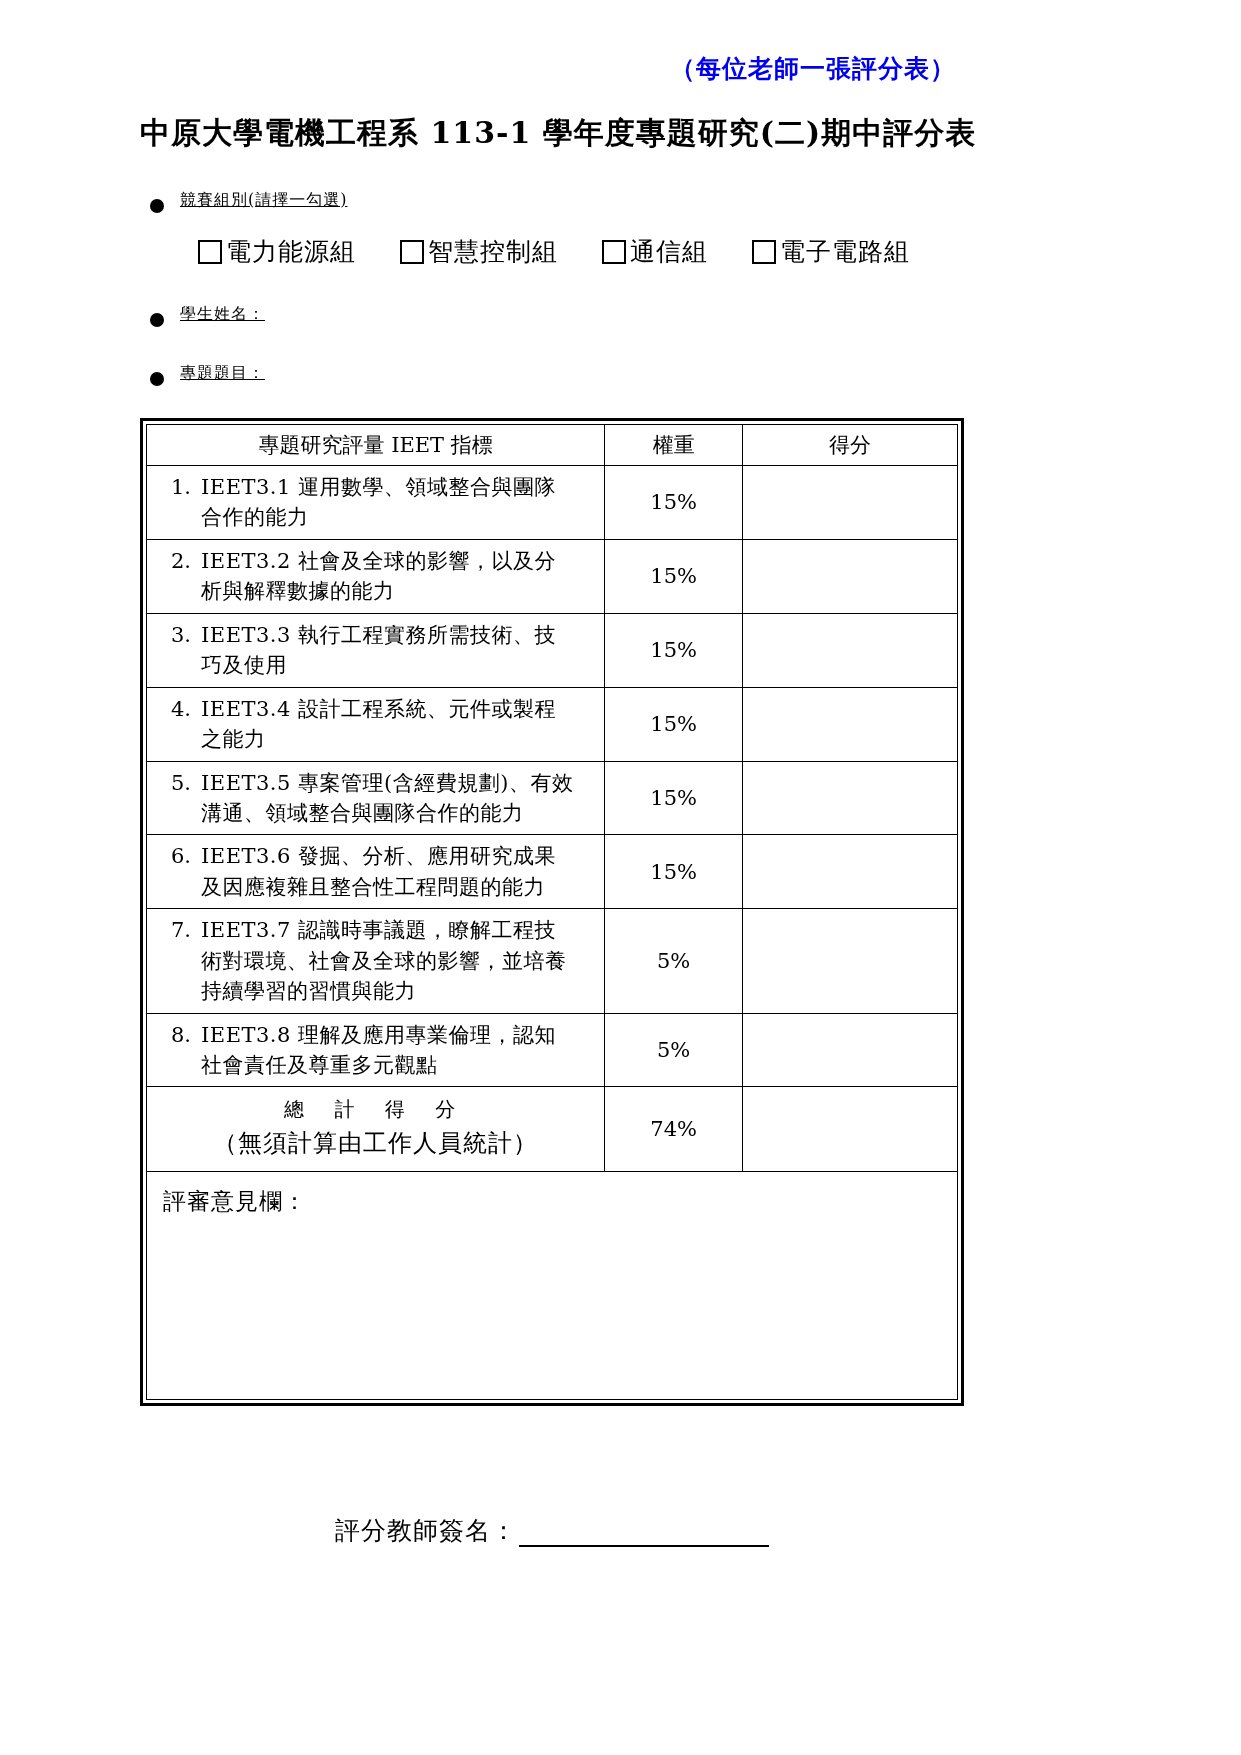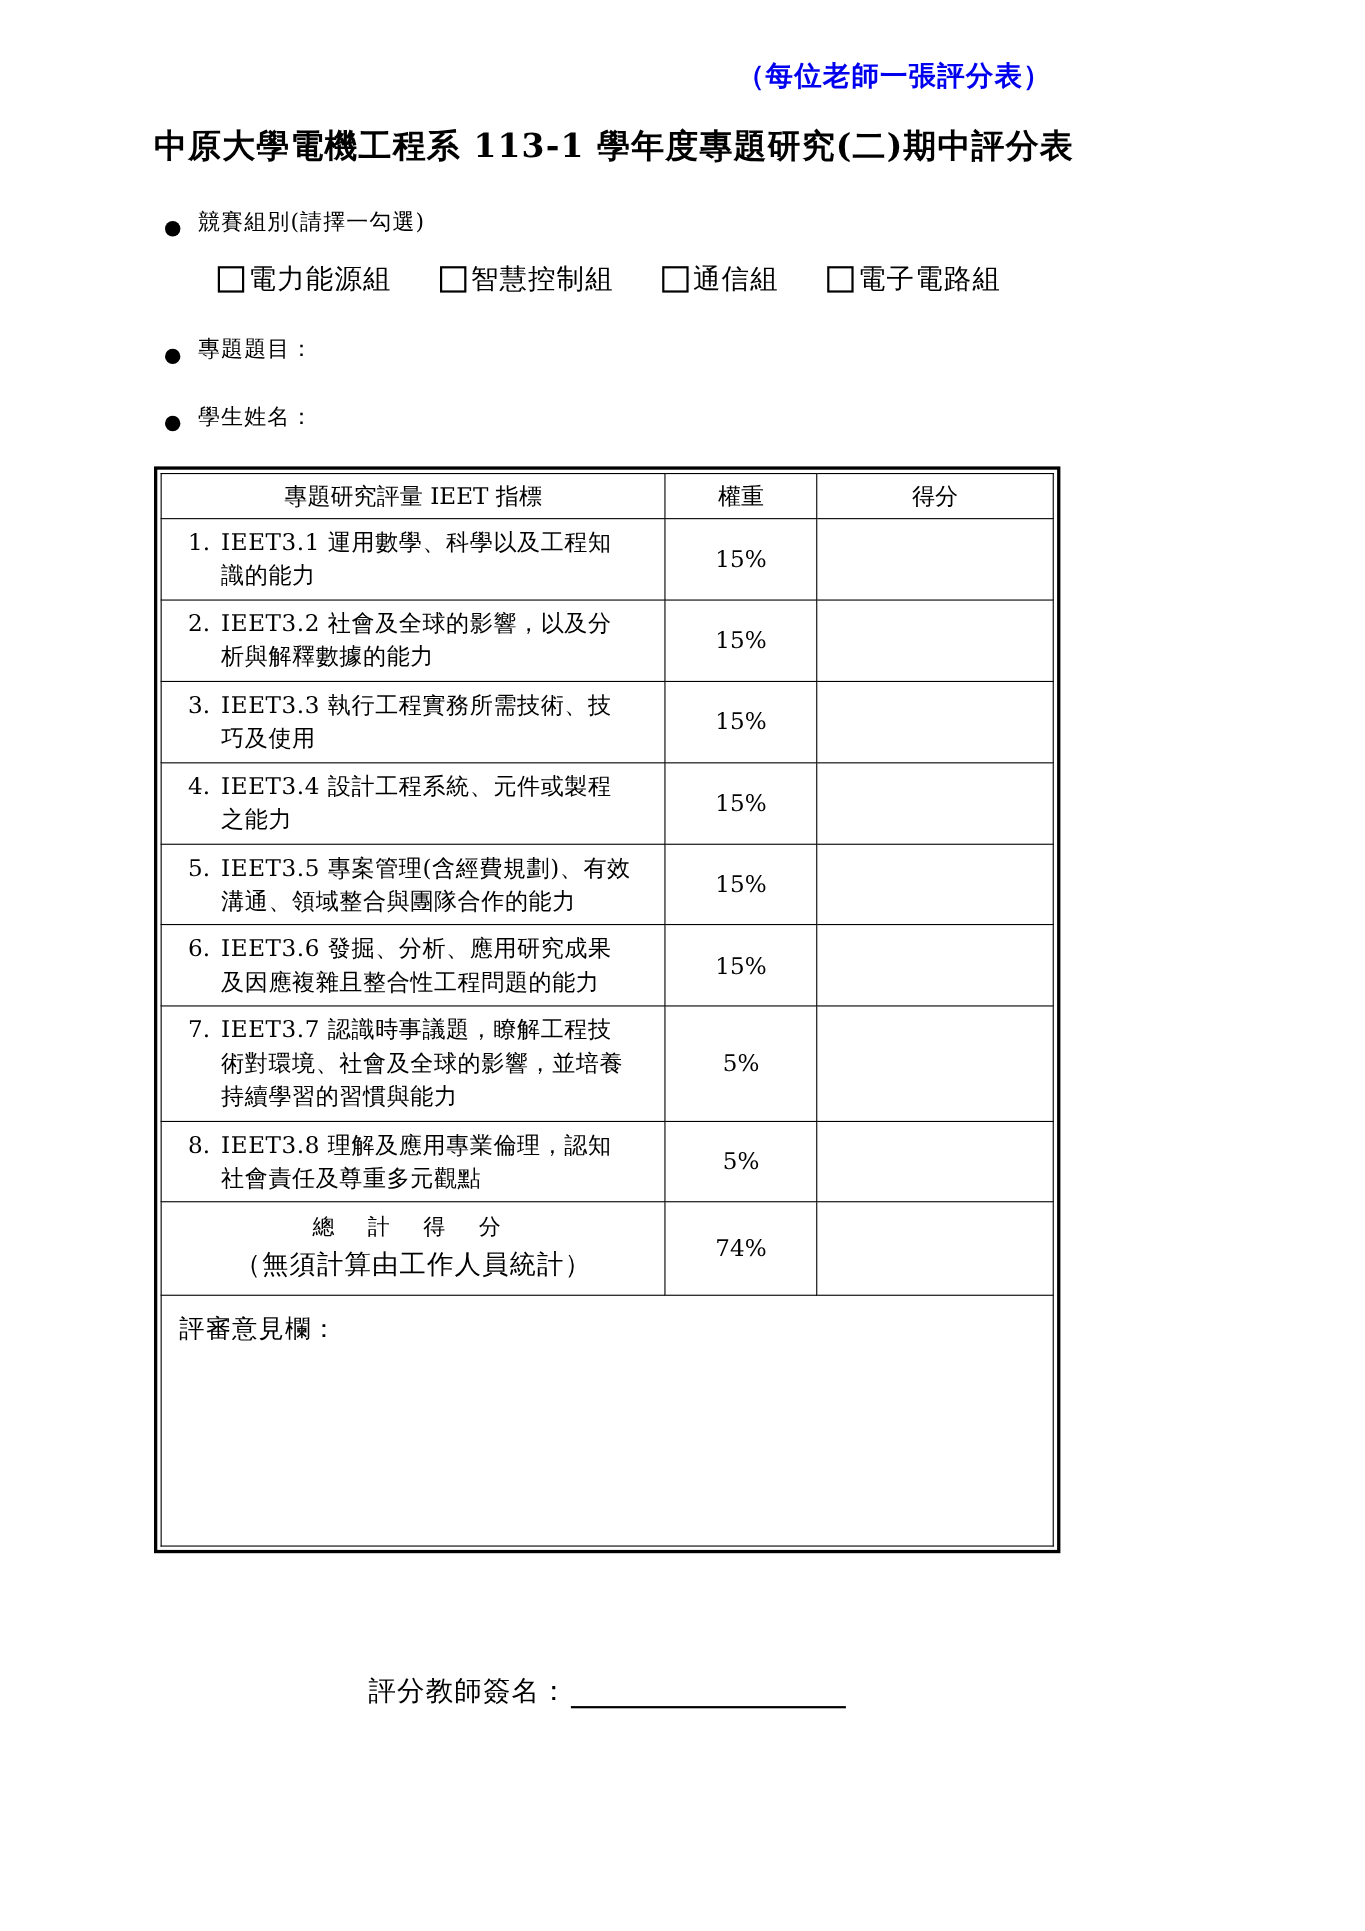--- a/index.html
+++ b/index.html
@@ -35,24 +35,25 @@
     text-align: center;
     font-weight: bold;
     font-size: 30px;
     letter-spacing: 1px;
     margin-top: 28px;
     margin-bottom: 0;
     white-space: nowrap;
   }
   .bullet-row {
     display: flex;
-    align-items: flex-end;
-    font-size: 20px;
+    align-items: center;
+    font-size: 16px;
     margin-top: 34px;
     padding-left: 10px;
+    text-decoration: underline;
   }
   .bullet-dot {
     width: 14px;
     height: 14px;
     border-radius: 50%;
     background: #000;
     margin-top: 11px;
     margin-right: 16px;
     flex: none;
   }
@@ -199,46 +200,46 @@
       <span class="cb-text">通信組</span>
     </label>
     <label class="cb-item">
       <span class="cb-box"></span>
       <span class="cb-text">電子電路組</span>
     </label>
   </div>
 
   <div class="bullet-row">
     <span class="bullet-dot"></span>
-    <span class="bullet-label">專題題目：</span>
+    <span class="bullet-label">學生姓名：</span>
   </div>
 
   <div class="bullet-row">
     <span class="bullet-dot"></span>
-    <span class="bullet-label">學生姓名：</span>
+    <span class="bullet-label">專題題目：</span>
   </div>
 
   <div class="table-wrap">
     <table class="score">
       <colgroup>
         <col class="c-item">
           <col class="c-weight">
           <col class="c-score">
       </colgroup>
       <thead>
         <tr>
           <td>專題研究評量 IEET 指標</td>
           <td>權重</td>
           <td>得分</td>
         </tr>
       </thead>
       <tbody>
         <tr>
           <td class="item">
-            <span class="num">1.</span><span class="txt">IEET3.1 運用數學、科學以及工程知識的能力</span>
+            <span class="num">1.</span><span class="txt">IEET3.1 運用數學、領域整合與團隊合作的能力</span>
           </td>
           <td class="weight">15%</td>
           <td class="score-cell"></td>
         </tr>
         <tr>
           <td class="item">
             <span class="num">2.</span><span class="txt">IEET3.2 社會及全球的影響，以及分析與解釋數據的能力</span>
           </td>
           <td class="weight">15%</td>
           <td class="score-cell"></td>

